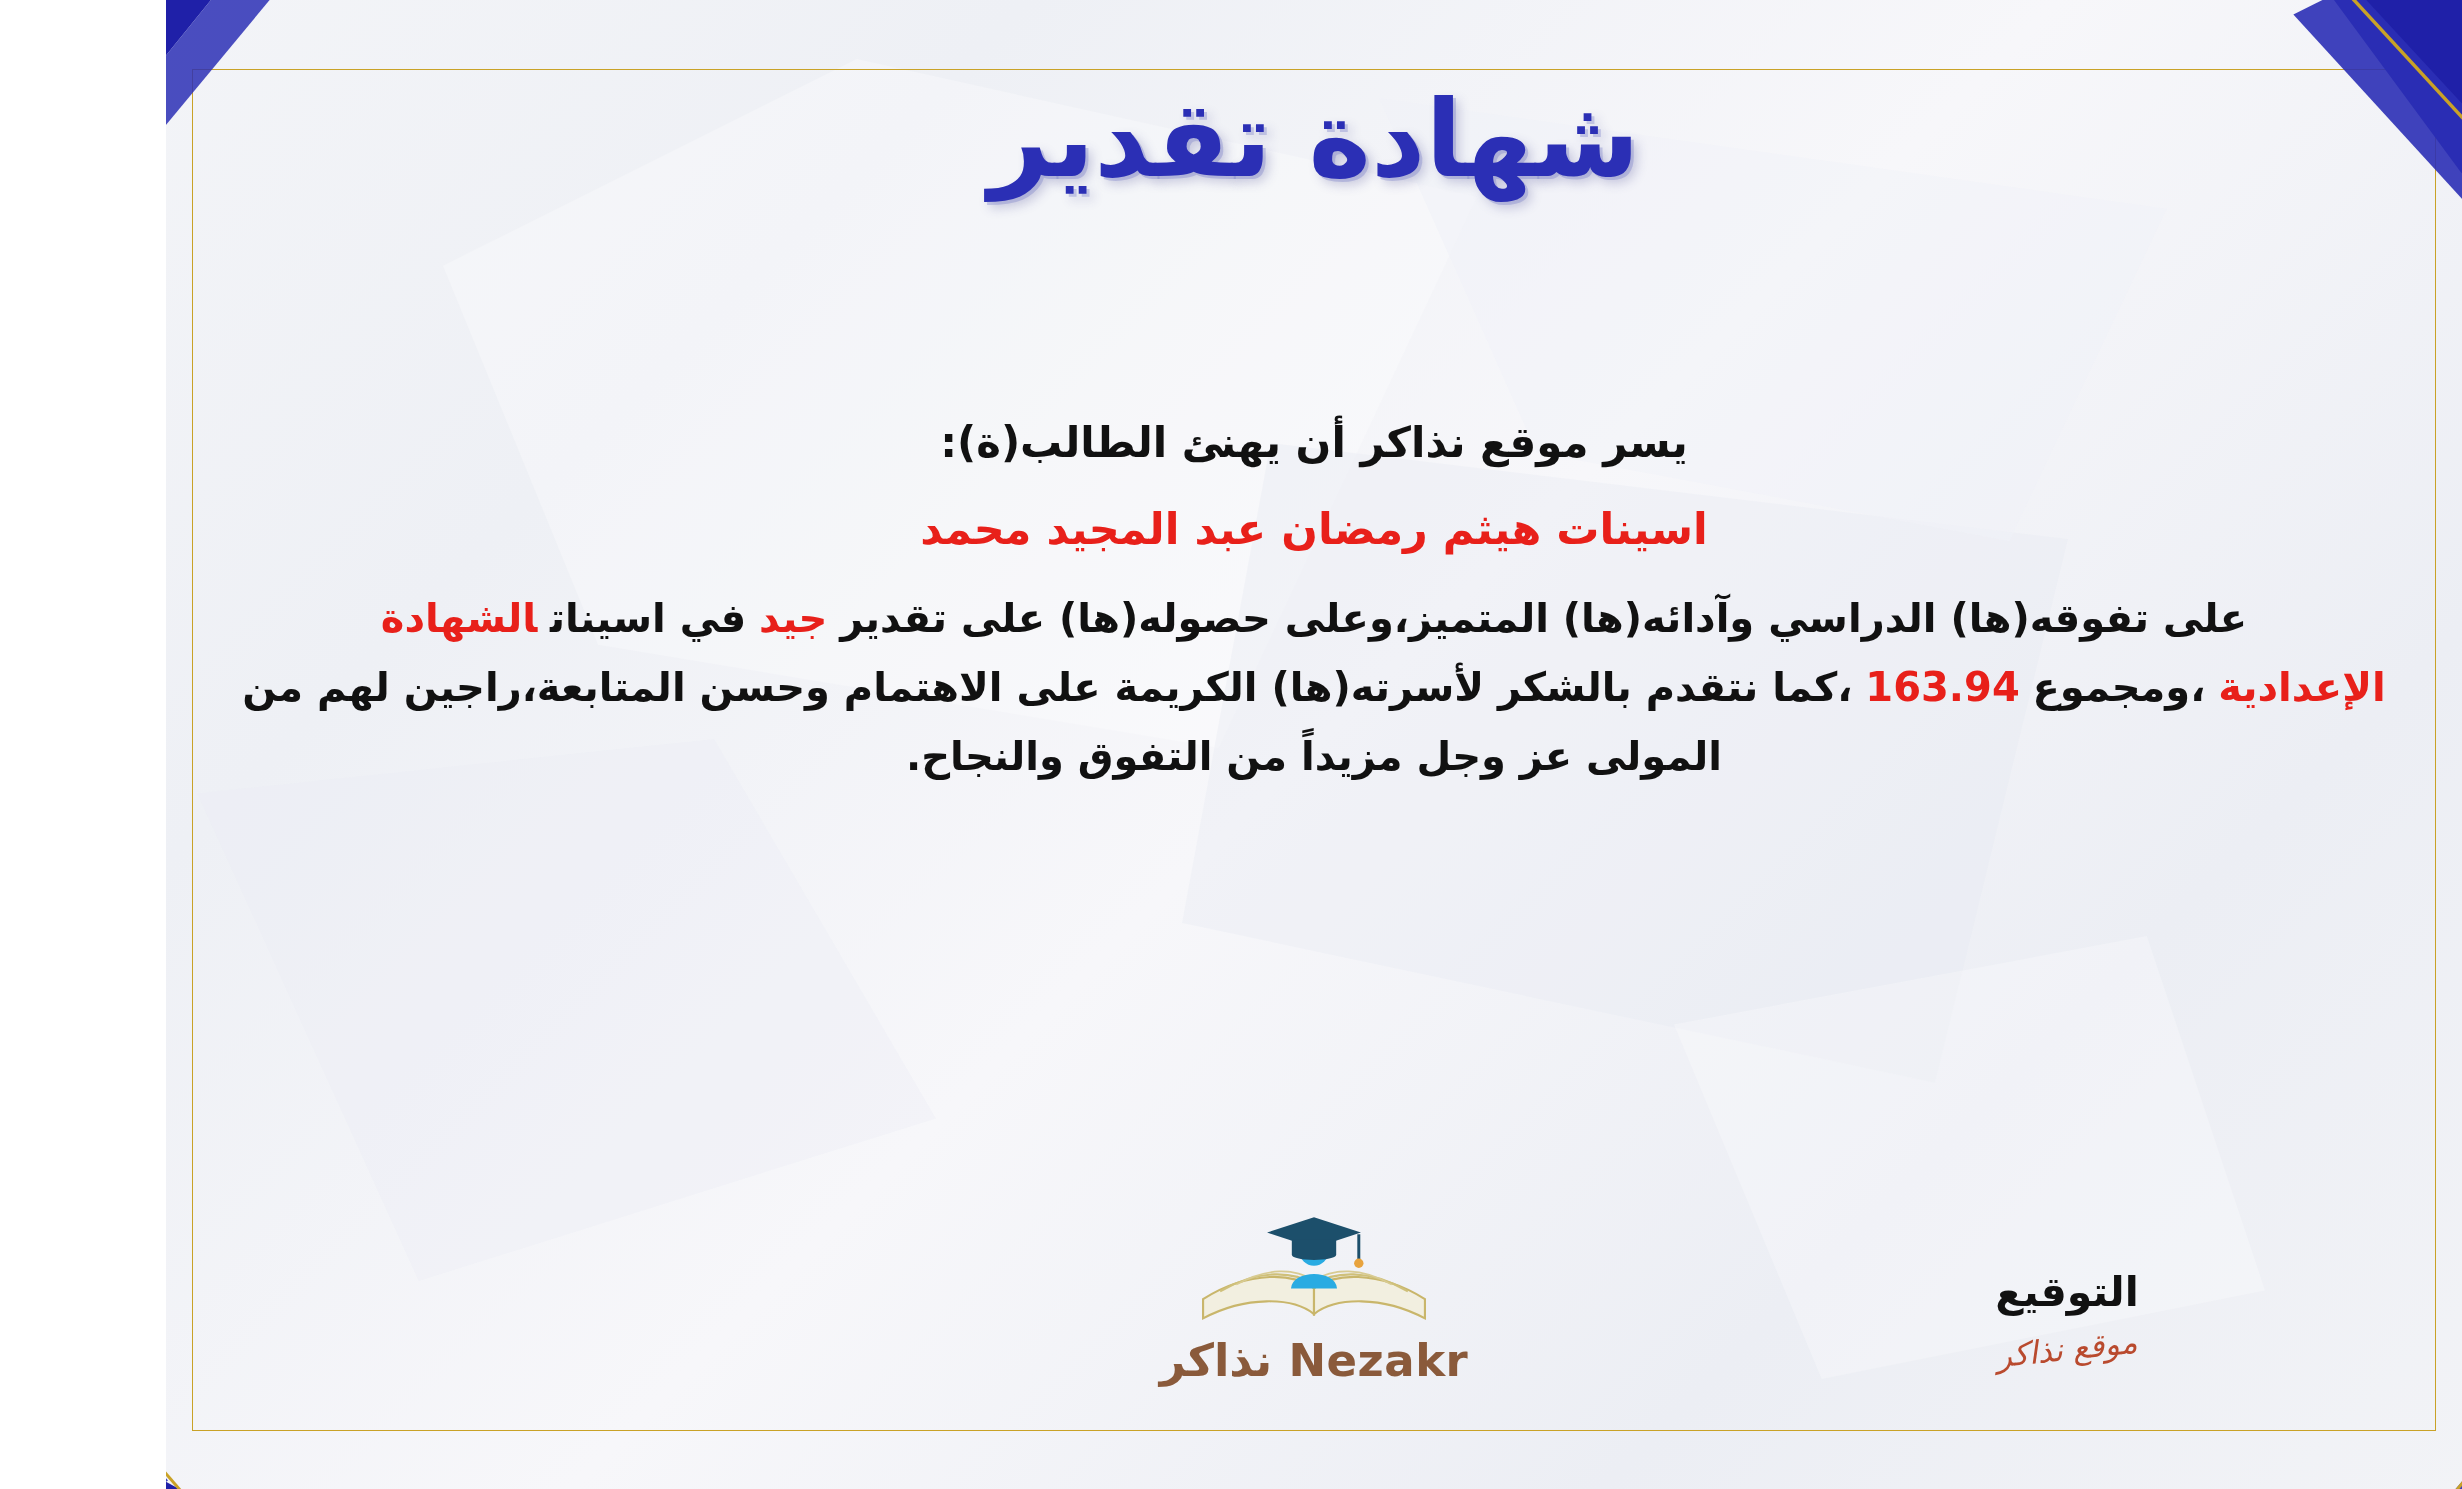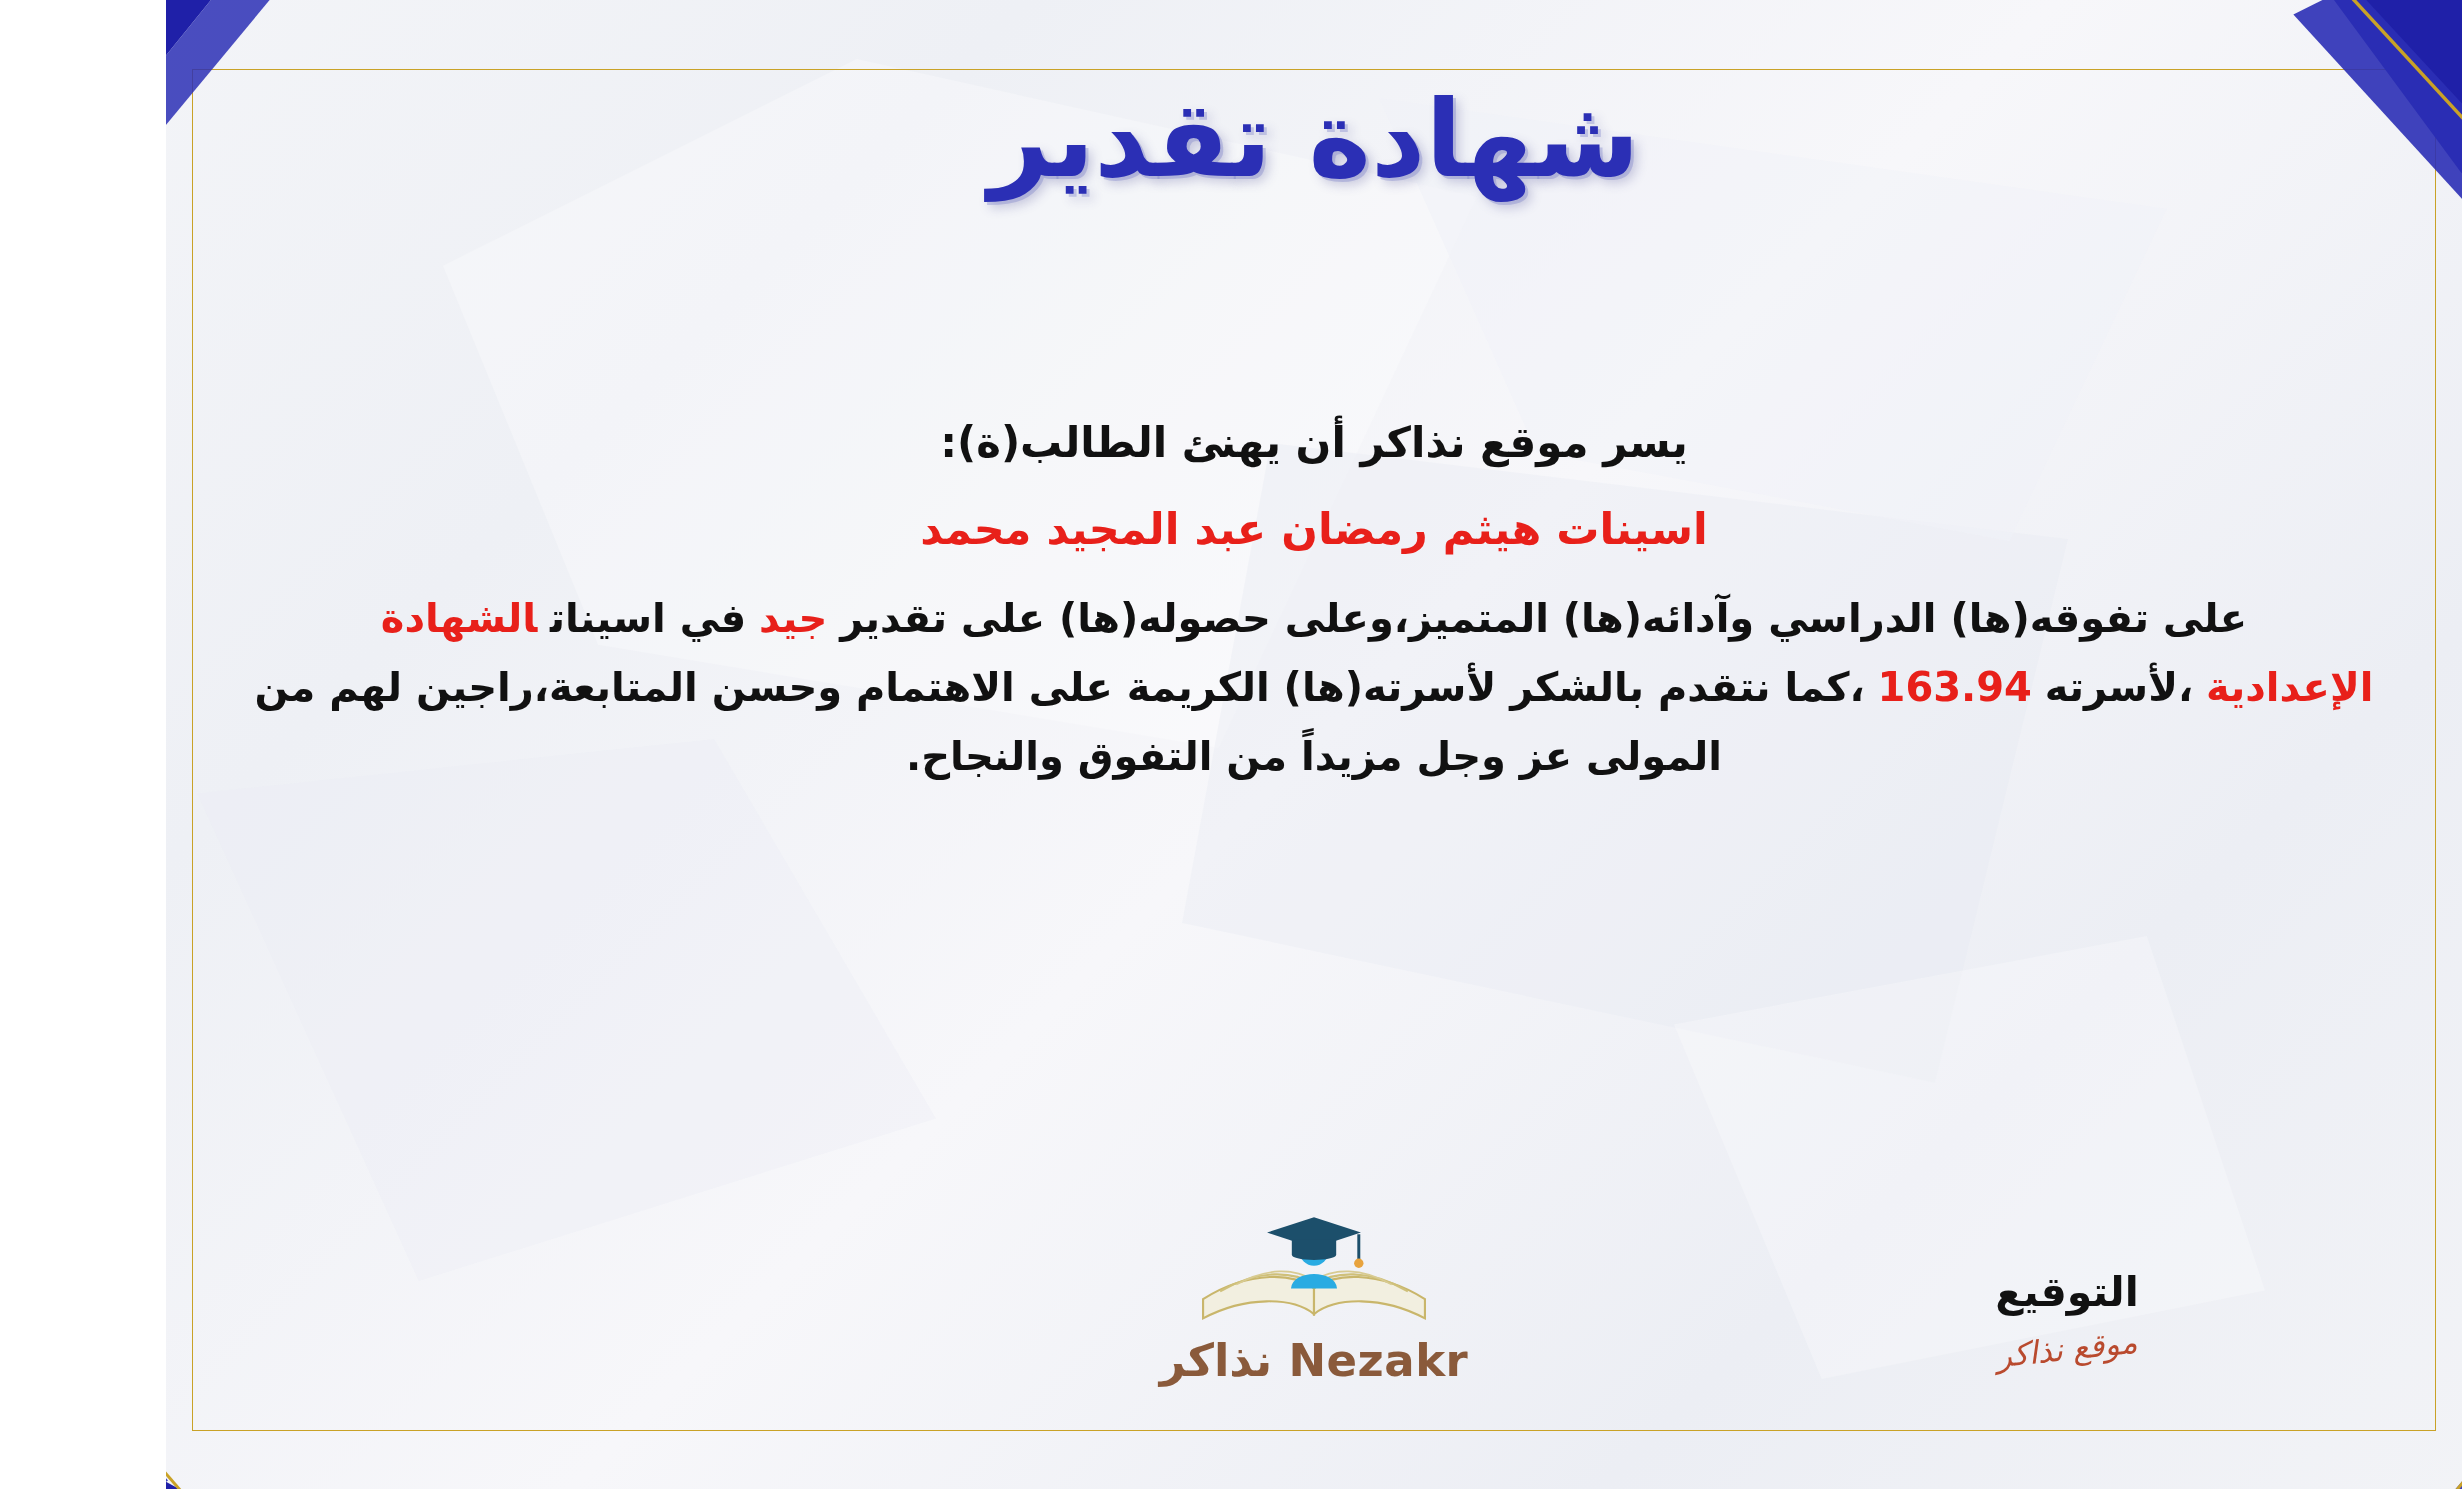--- a/index.html
+++ b/index.html
@@ -221,21 +221,21 @@
   <div class="title-wrap">
     <div class="cert-title">شهادة تقدير</div>
   </div>
 
   <div class="body-text">
     <div class="line">يسر موقع نذاكر أن يهنئ الطالب(ة):</div>
 
     <span class="student-name">اسينات هيثم رمضان عبد المجيد محمد</span>
 
     <div class="para">
-      <span>على تفوقه(ها) الدراسي وآدائه(ها) المتميز،وعلى حصوله(ها) على تقدير</span><span class="hl">جيد</span><span>في اسينات</span><span class="hl">الشهادة الإعدادية</span><span>،لأسرته</span><span class="hl">163.94</span><span>،كما نتقدم بالشكر لأسرته(ها) الكريمة على الاهتمام وحسن المتابعة،راجين لهم من المولى عز وجل مزيداً من التفوق والنجاح.</span>
+      <span>على تفوقه(ها) الدراسي وآدائه(ها) المتميز،وعلى حصوله(ها) على تقدير</span><span class="hl">جيد</span><span>في اسينات</span><span class="hl">الشهادة الإعدادية</span><span>،ومجموع</span><span class="hl">163.94</span><span>،كما نتقدم بالشكر لأسرته(ها) الكريمة على الاهتمام وحسن المتابعة،راجين لهم من المولى عز وجل مزيداً من التفوق والنجاح.</span>
     </div>
   </div>
 
   <div class="signature-block">
     <div class="signature-label">التوقيع</div>
     <div class="signature-mark">موقع نذاكر</div>
   </div>
 
   <div class="logo-wrap">
     <svg class="logo-books" viewBox="0 0 600 300" height="128">

